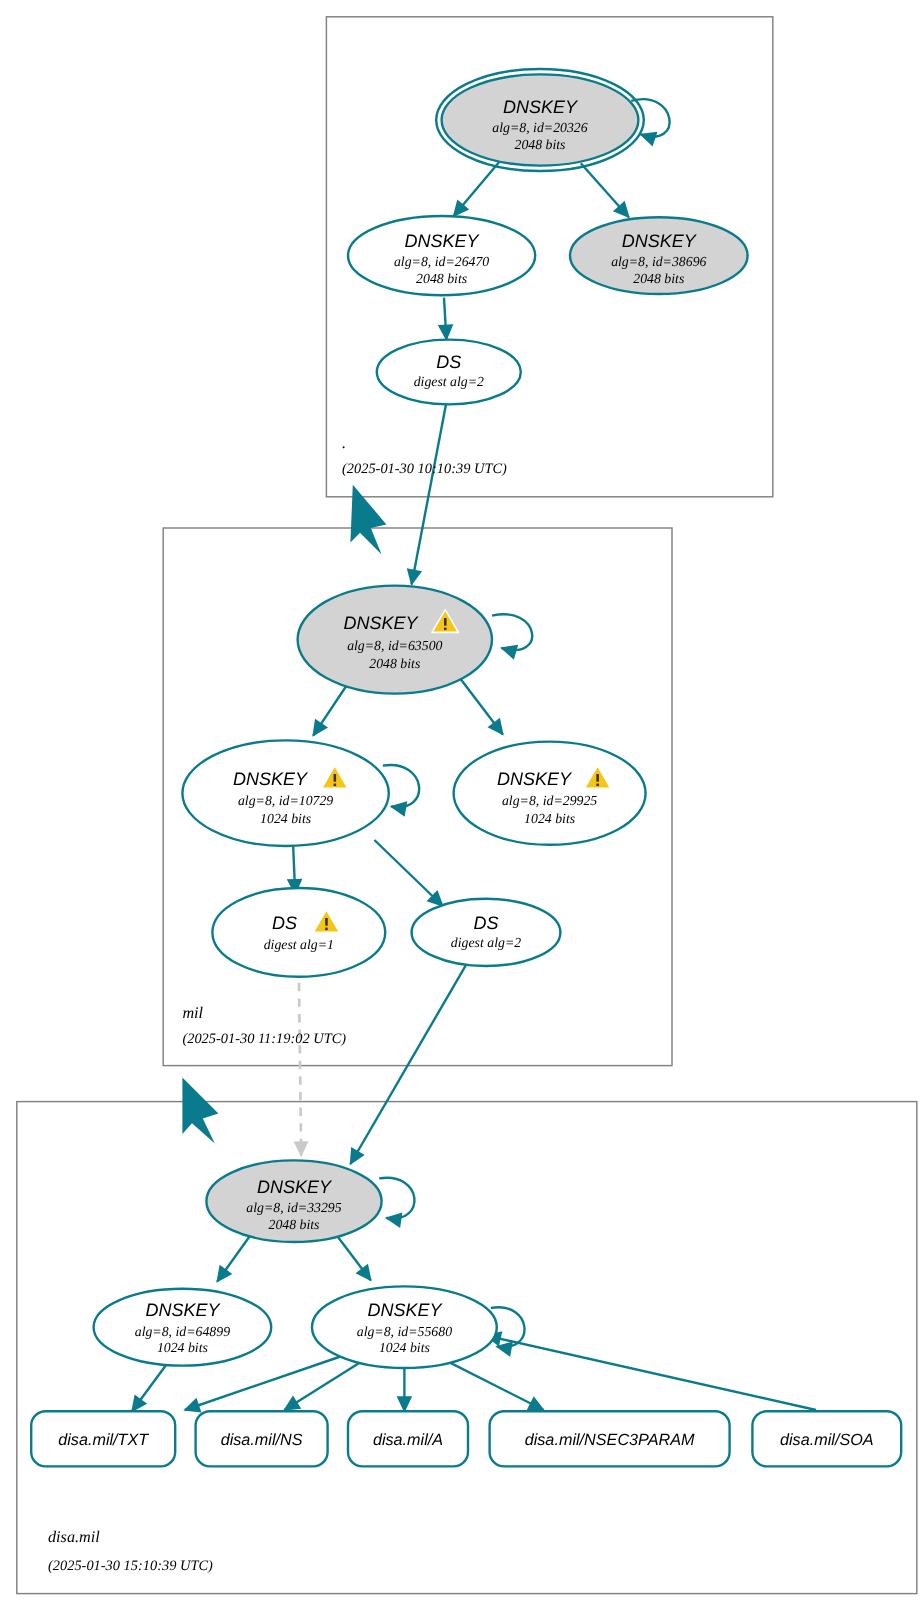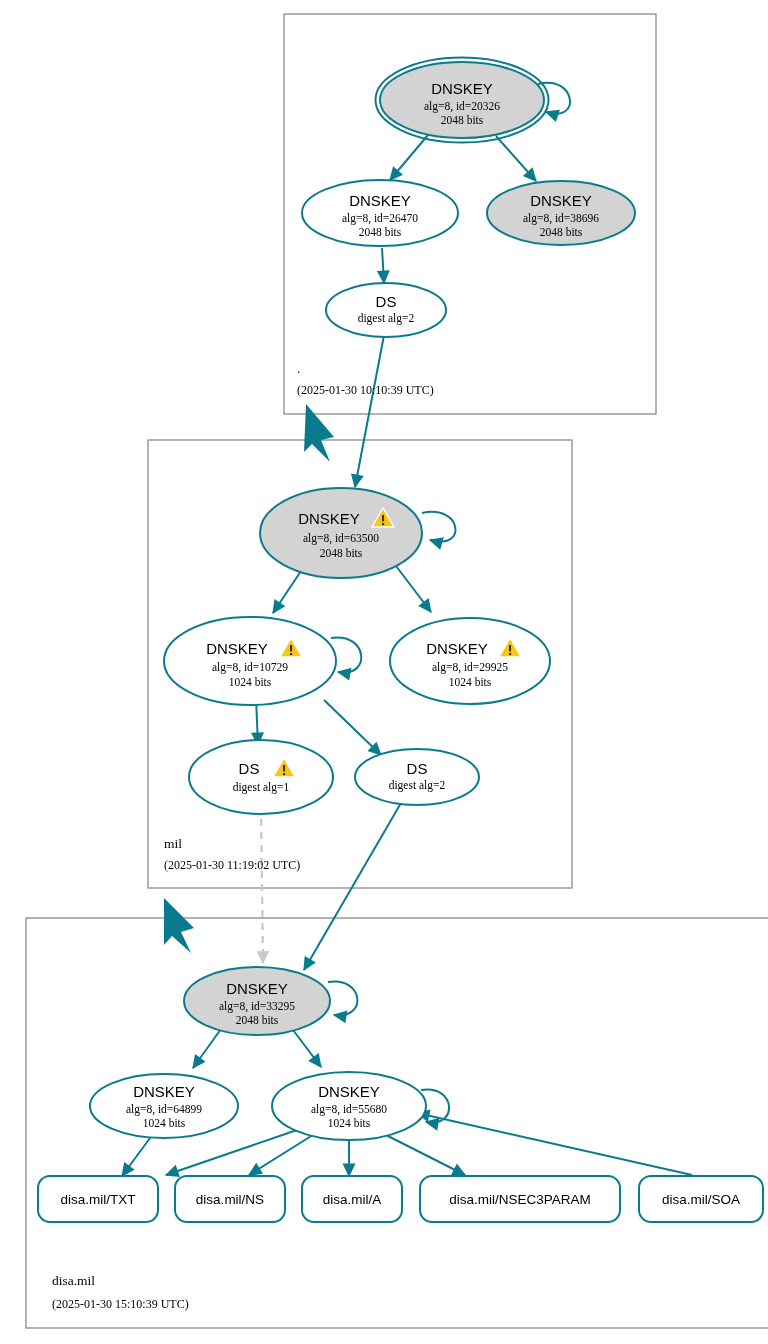--- a/index.html
+++ b/index.html
@@ -1,20 +1,20 @@
 <!DOCTYPE html>
 <html><head>
 <meta charset="utf-8">
 <style>
   html,body{margin:0;padding:0;background:#ffffff;}
   body{
     width:768px;height:1344px;position:relative;overflow:hidden;
     font-family:"Liberation Serif", serif;
   }
-  #stage{position:absolute;left:16px;top:0;width:700px;height:1344px;}
+  #stage{position:absolute;left:4px;top:0;width:700px;height:1344px;font-style:italic;}
   svg{display:block;}
   .zone-box{fill:none;stroke:#808080;stroke-width:1.2;}
   .ell{fill:#ffffff;stroke:#0a7b8c;stroke-width:2;}
   .ell.shaded{fill:#d3d3d3;}
   .rrset{fill:#ffffff;stroke:#0a7b8c;stroke-width:2;}
   .edge{fill:none;stroke:#0a7b8c;stroke-width:2;}
   .edge-thick{fill:#0a7b8c;stroke:none;}
   .edge-dashed{fill:none;stroke:#c9c9c9;stroke-width:2.2;stroke-dasharray:7,6;}
   .t-title{font-family:"Liberation Sans", sans-serif;font-size:15px;fill:#000;}
   .t-sub{font-family:"Liberation Serif", serif;font-size:11.5px;fill:#000;}

